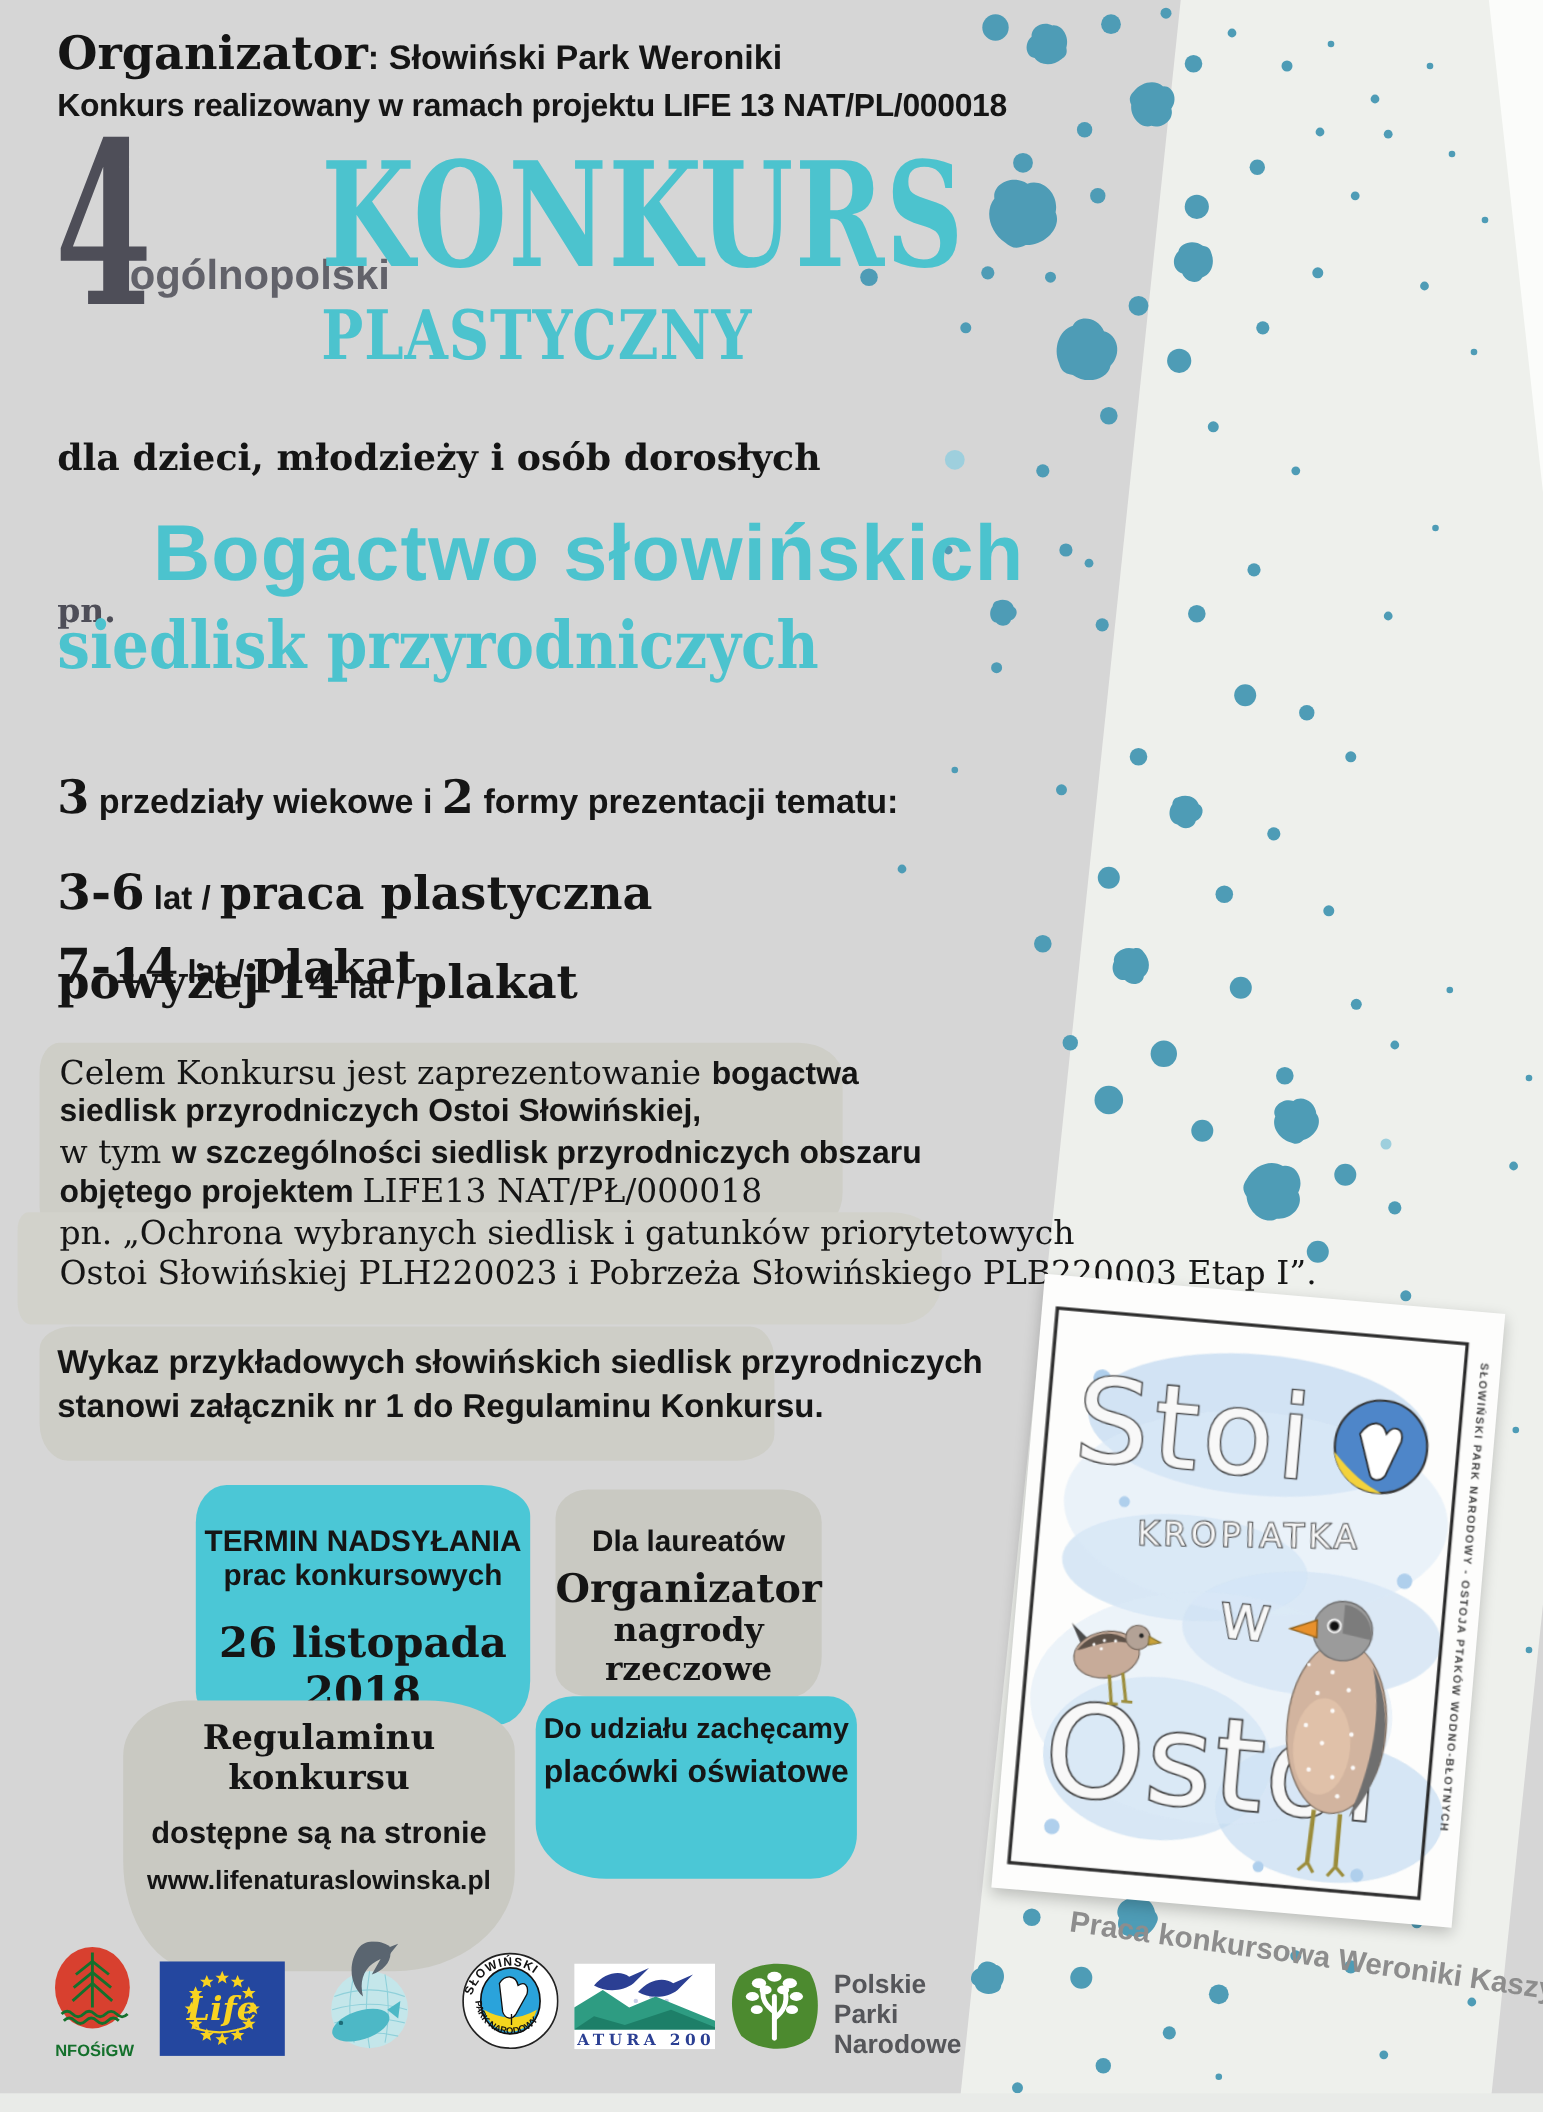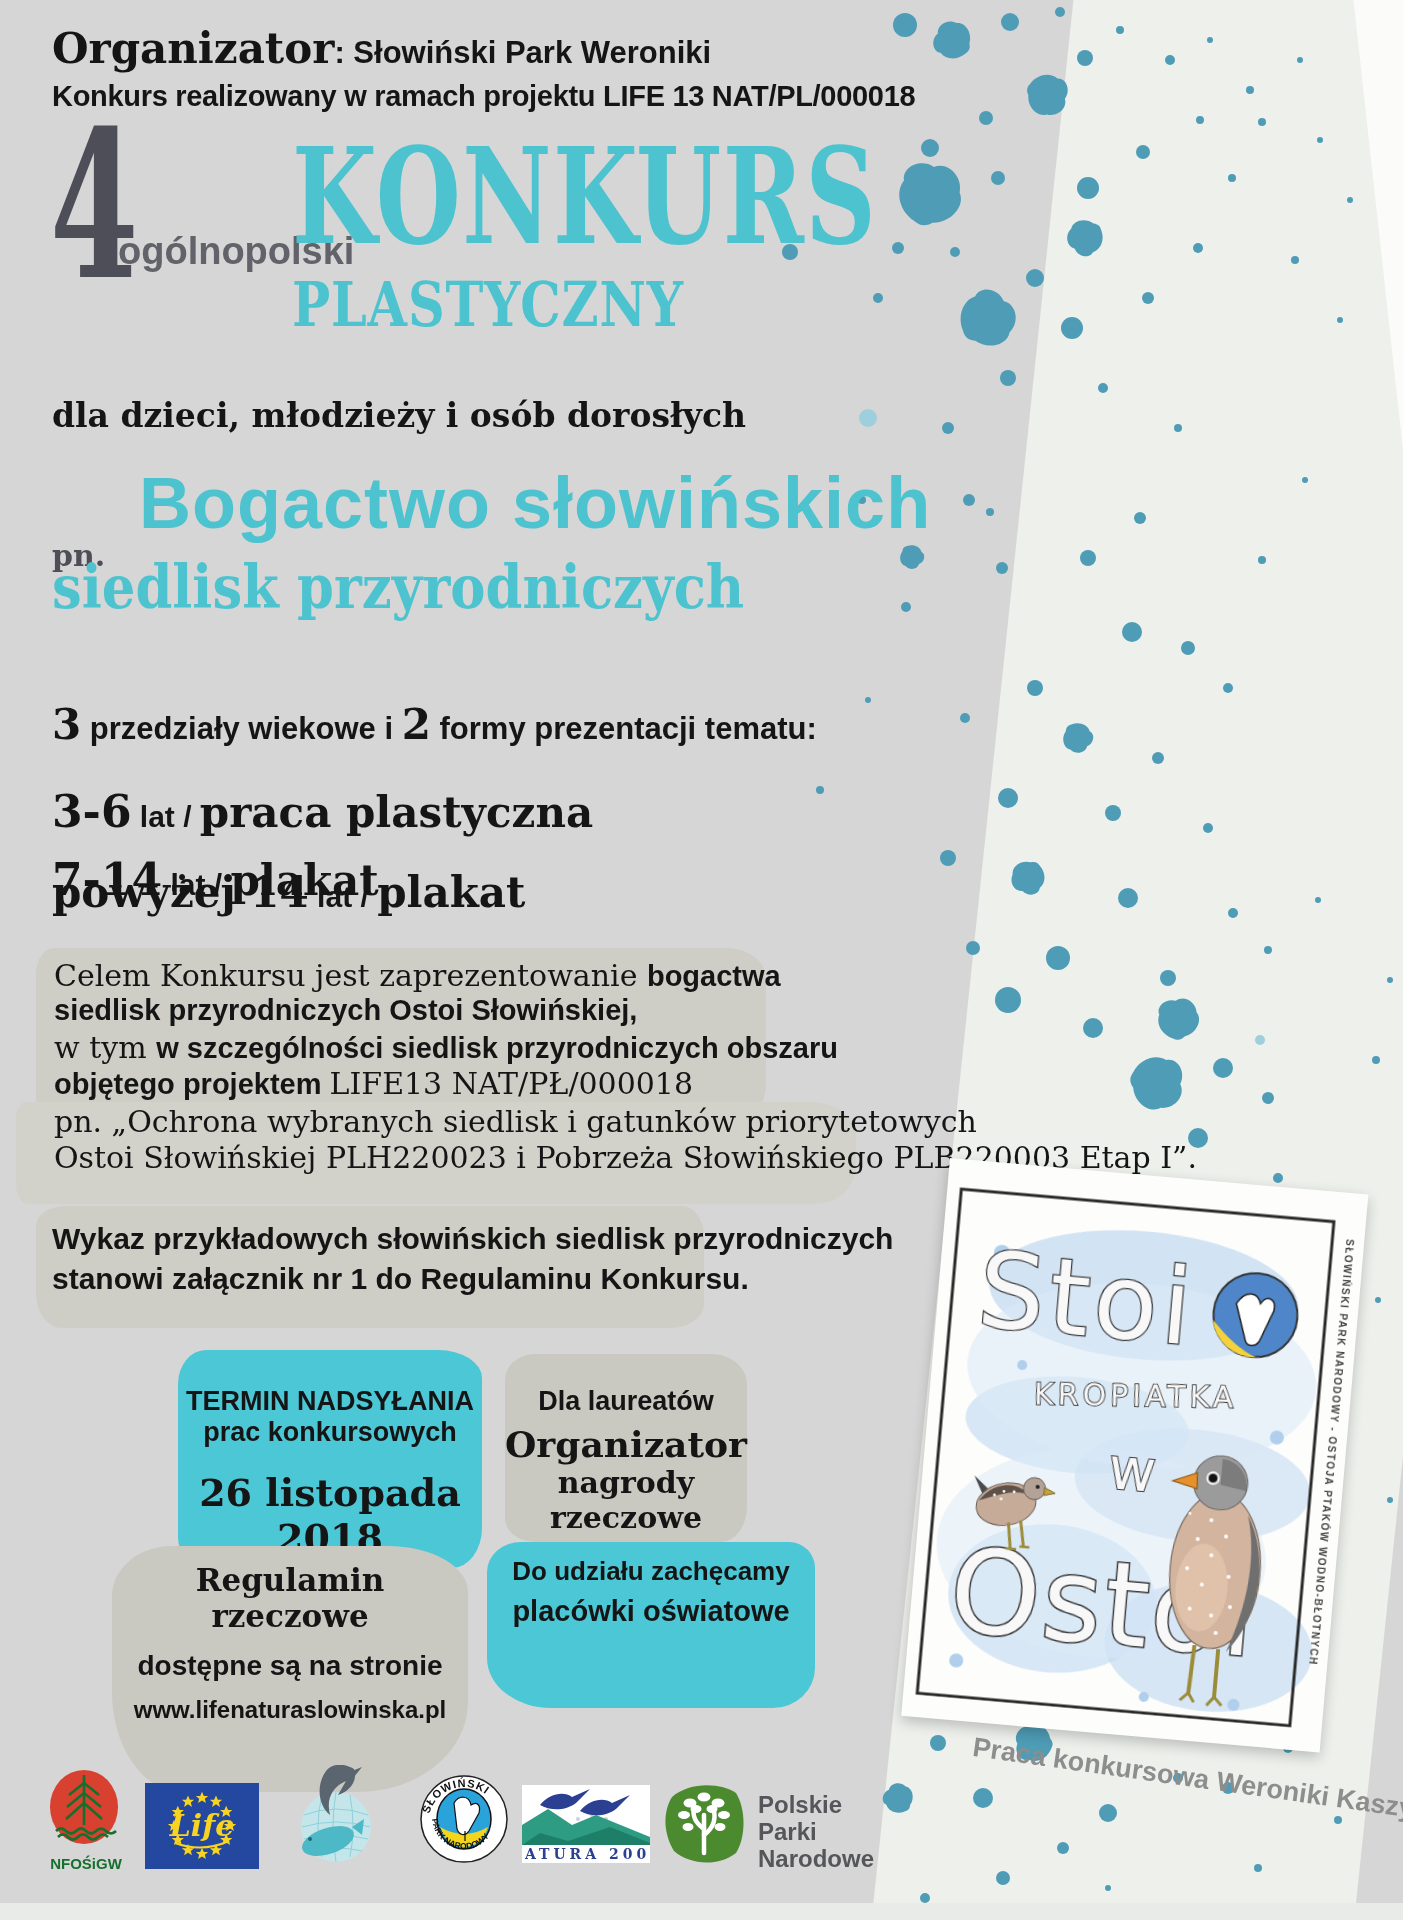--- a/index.html
+++ b/index.html
@@ -210,26 +210,26 @@
   </div>
 
   <div class="abs blob ctr" style="left:505px;top:1354px;width:242px;height:188px;border-radius:30px 36px 26px 30px / 26px 30px 36px 24px;background:#c9c9c2;">
     <div class="sansB ink" style="margin-top:32px;font-size:27px;">Dla laureatów</div>
     <div class="serifB ink" style="margin-top:6px;font-size:36px;">Organizator</div>
     <div class="serifB ink" style="font-size:30px;">nagrody rzeczowe</div>
   </div>
 
   <div class="abs ctr" style="left:112px;top:1546px;width:356px;height:246px;background:#c9c9c2;
               border-radius:60px 80px 110px 70px / 50px 46px 90px 100px;">
-    <div class="serifB ink" style="margin-top:16px;font-size:31px;">Regulamin rzeczowe</div>
+    <div class="serifB ink" style="margin-top:16px;font-size:31px;">Regulaminu konkursu</div>
     <div class="sansB ink" style="margin-top:16px;font-size:28px;">dostępne są na stronie</div>
     <div class="sansB ink" style="margin-top:14px;font-size:24px;">www.lifenaturaslowinska.pl</div>
   </div>
 
-  <div class="abs tealbox ctr" style="left:487px;top:1542px;width:328px;height:166px;border-radius:34px 26px 42px 64px / 30px 26px 40px 50px;">
+  <div class="abs tealbox ctr" style="left:487px;top:1542px;width:292px;height:166px;border-radius:34px 26px 42px 64px / 30px 26px 40px 50px;">
     <div class="sansB ink" style="margin-top:14px;font-size:26px;">Do udziału zachęcamy</div>
     <div class="sansB ink" style="margin-top:8px;font-size:29px;">placówki oświatowe</div>
   </div>
 
   <div class="abs" style="left:950px;top:1158px;width:420px;height:560px;background:#fdfdfc;
               transform:rotate(5deg);transform-origin:0 0;box-shadow:0 5px 14px rgba(0,0,0,0.22);">
     <svg width="420" height="560" viewBox="0 0 420 560">
 
       <g opacity="0.8">
         <ellipse cx="205" cy="120" rx="155" ry="64" fill="#b5d2ee" opacity="0.75"></ellipse>

